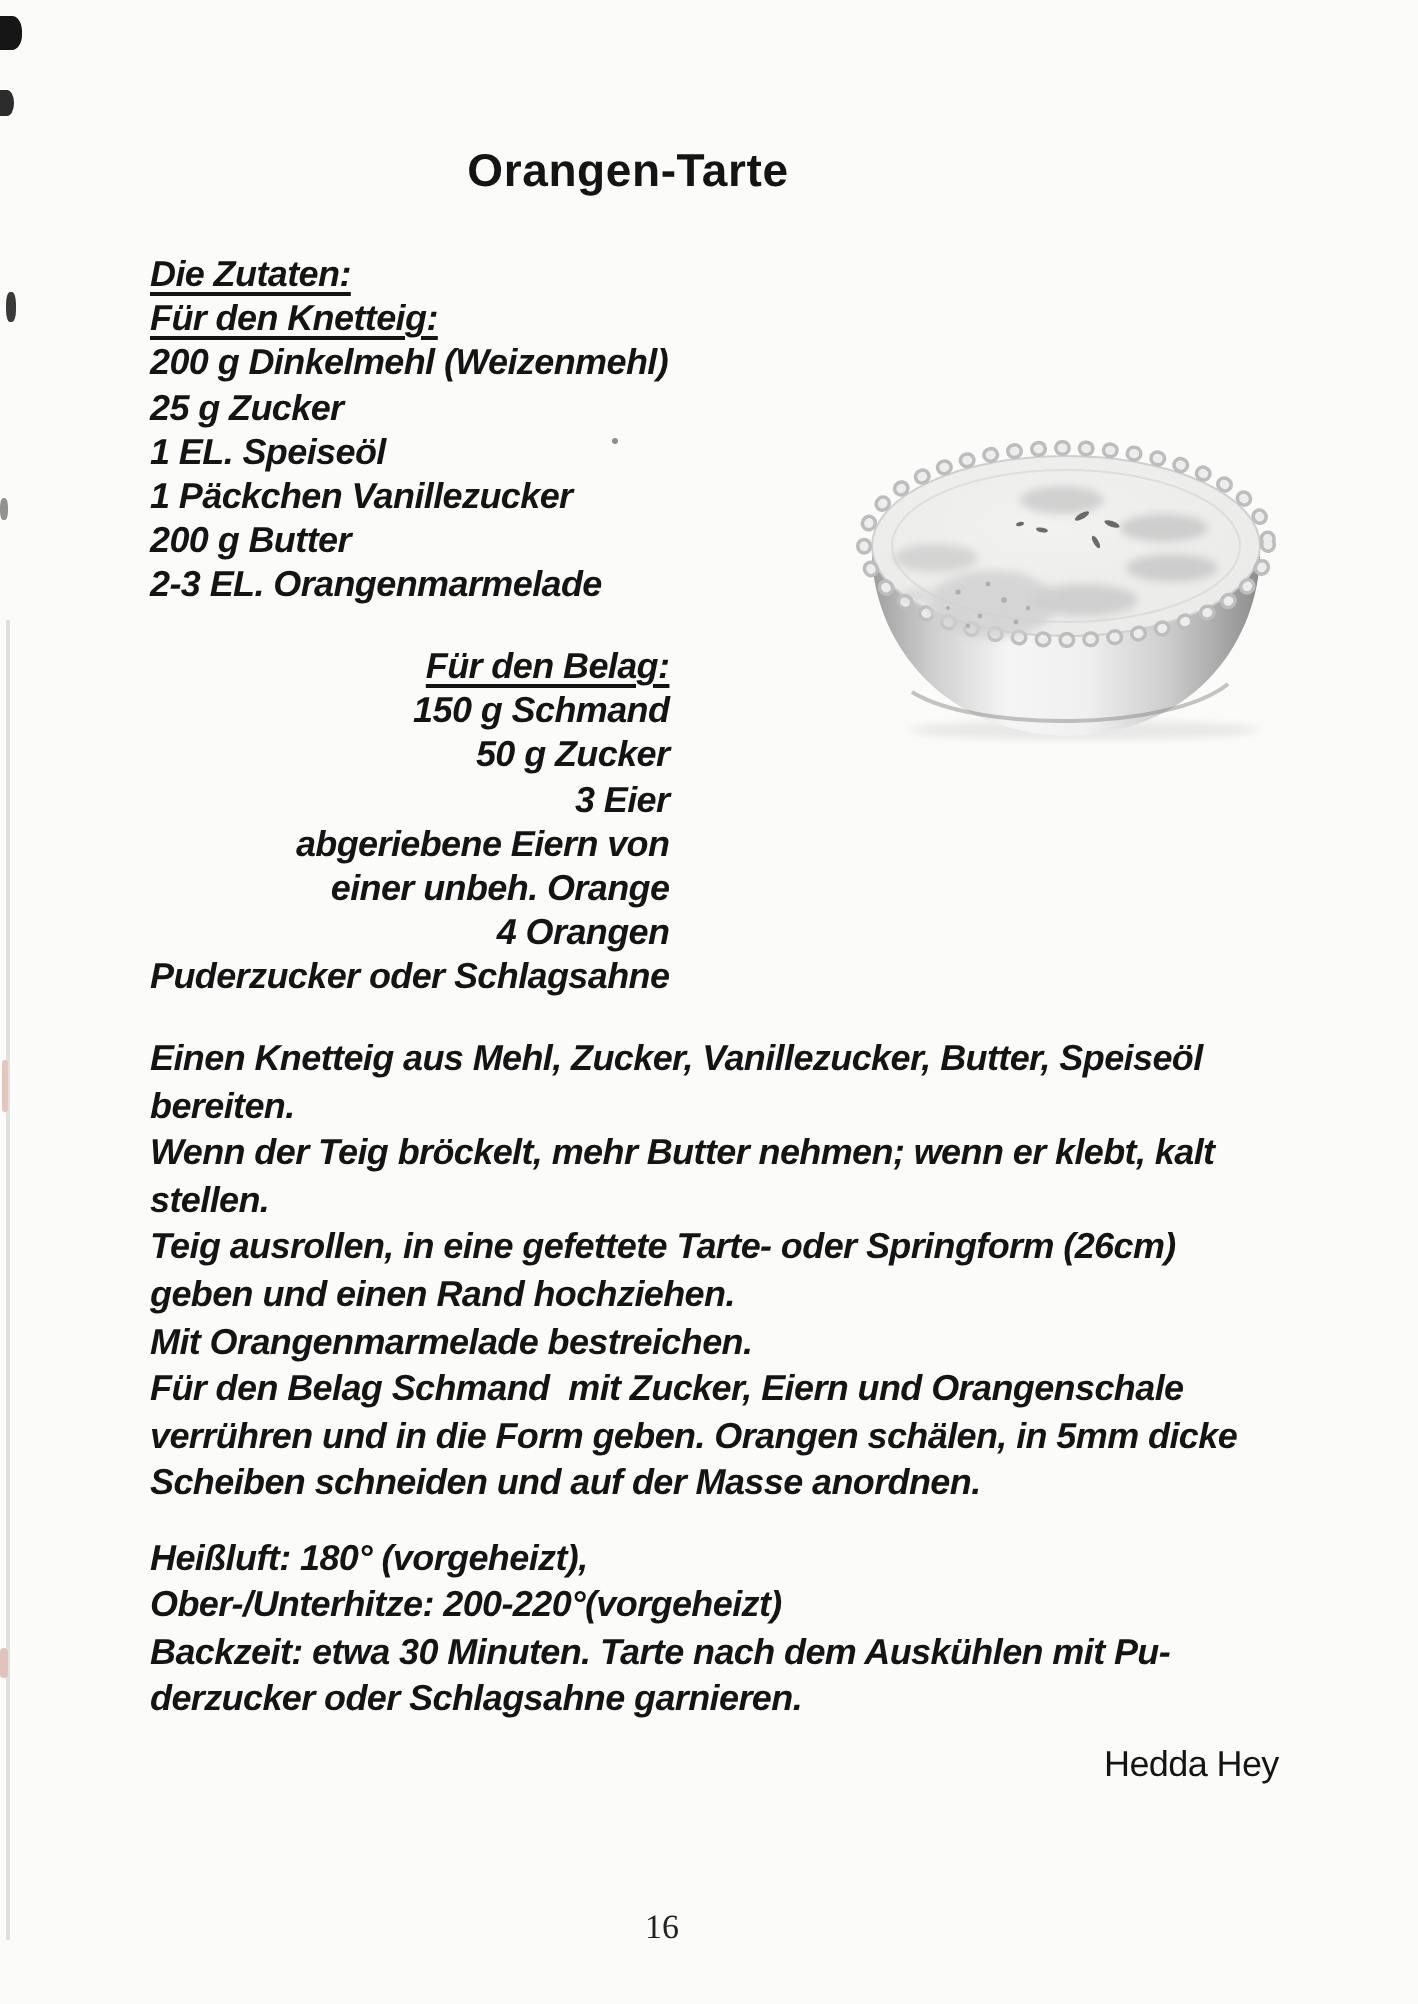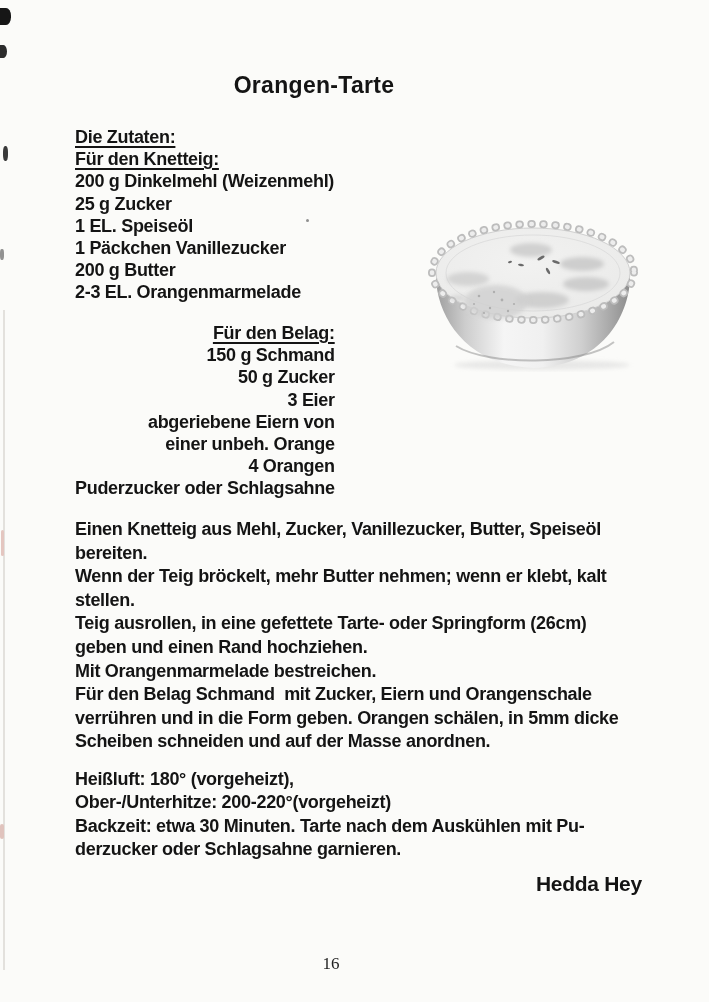--- a/index.html
+++ b/index.html
@@ -8,31 +8,31 @@
     background:#fbfbf9;
     font-family:"Liberation Sans","DejaVu Sans",sans-serif;
     color:#141414;
   }
   .abs{position:absolute;}
   .page-title{
     top:70px;left:0;width:628px;text-align:center;
     font-size:23px;font-weight:700;letter-spacing:.3px;line-height:30px;
   }
   .textblock{font-weight:700;font-size:18px;letter-spacing:-.3px;}
-  .textblock .line{white-space:pre;}
+  .textblock .line{white-space:pre;font-style:italic;}
   .ing{line-height:22.2px;}
   .para{line-height:23.6px;}
   .bake{line-height:23.4px;}
   .uline{
     text-decoration:underline;
     text-decoration-thickness:2px;
     text-underline-offset:3px;
   }
   .signature{
-    top:872px;left:536px;font-size:21px;font-weight:700;letter-spacing:-.3px;
+    top:872px;left:552px;font-size:18px;font-weight:400;letter-spacing:-.3px;
   }
   .pagenum{
     top:954px;left:301px;width:60px;text-align:center;
     font-family:"Liberation Serif","DejaVu Serif",serif;
     font-size:17px;font-weight:400;color:#222;
   }
   .artifact{position:absolute;pointer-events:none;}
   .a1{left:0;top:8px;width:11px;height:17px;background:#161616;border-radius:0 45% 45% 0;}
   .a2{left:0;top:45px;width:7px;height:13px;background:#2c2c2c;border-radius:0 50% 50% 0;}
   .a3{left:3px;top:146px;width:5px;height:15px;background:#3a3a3a;border-radius:40%;}

